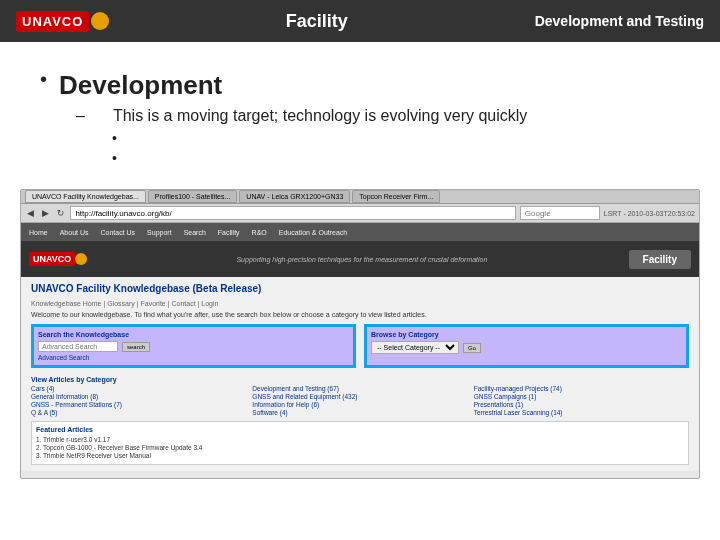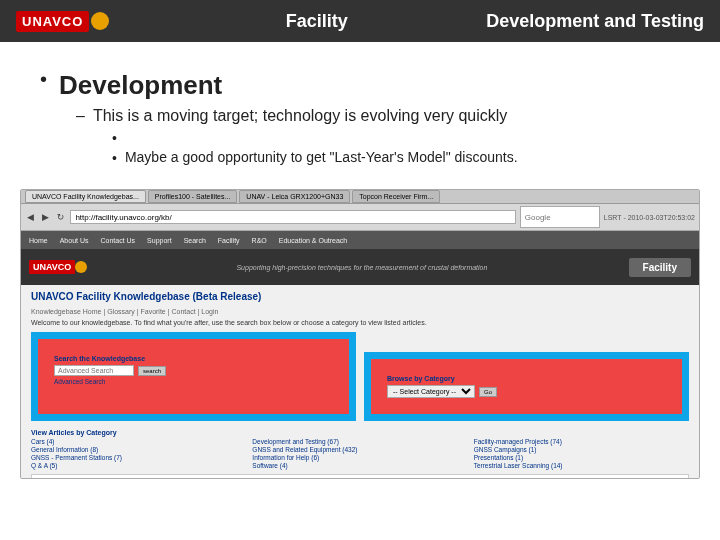--- a/index.html
+++ b/index.html
@@ -44,21 +44,21 @@
     .header-title {
       color: #fff;
       font-size: 18px;
       font-weight: bold;
       margin-left: 40px;
       flex: 1;
       text-align: center;
     }
     .header-right {
       color: #fff;
-      font-size: 18px;
+      font-size: 14px;
       font-weight: bold;
       text-align: right;
       min-width: 220px;
     }
 
     
     .main {
       padding: 28px 40px 10px 40px;
       background: #fff;
     }
@@ -85,20 +85,21 @@
       margin-bottom: 4px;
     }
     .dash {
       font-size: 16px;
       margin-right: 8px;
       color: #222;
     }
     .dash-text {
       font-size: 16px;
       color: #222;
+      margin-left: 20px;
     }
     .sub-bullets {
       margin-left: 72px;
       margin-top: 4px;
     }
     .sub-bullet {
       display: flex;
       align-items: flex-start;
       margin-bottom: 3px;
     }
@@ -137,21 +138,21 @@
       border: 1px solid #aaa;
       font-size: 8px;
       padding: 1px 4px;
       height: 14px;
     }
     .browser-search {
       background: #fff;
       border: 1px solid #aaa;
       font-size: 8px;
       padding: 1px 4px;
-      height: 22px;
+      height: 14px;
       width: 80px;
     }
 
     
     .site-nav {
       background: #555;
       padding: 2px 8px;
       display: flex;
       gap: 12px;
       height: 18px;
@@ -222,23 +223,23 @@
       font-size: 7px;
       color: #666;
       margin-bottom: 4px;
     }
     .site-welcome {
       font-size: 7px;
       color: #333;
       margin-bottom: 6px;
     }
     .site-search-section {
-      background: #ef4444;
-      border: 7px solid #0ea5e9;
-      padding: 16px;
+      background: #c4b5fd;
+      border: 3px solid #0ea5e9;
+      padding: 4px;
       margin-bottom: 4px;
     }
     .site-search-title {
       font-size: 7px;
       font-weight: bold;
       color: #003388;
       margin-bottom: 3px;
     }
     .site-search-row {
       display: flex;
@@ -344,21 +345,20 @@
   <div class="dash-line">
     <span class="dash">–</span>
     <span class="dash-text">This is a moving target; technology is evolving very quickly</span>
   </div>
   <div class="sub-bullets">
     <div class="sub-bullet">
       <span class="sub-bullet-dot">•</span>
     </div>
     <div class="sub-bullet">
       <span class="sub-bullet-dot">•</span>
-      <span class="sub-bullet-text">Maybe a good opportunity to get "Last-Year's Model" discounts.</span>
     </div>
   </div>
 </div>
 
 <div class="screenshot-container">
 
   <div class="extra-tabs">
     <div class="extra-tab active-tab">UNAVCO Facility Knowledgebas...</div>
     <div class="extra-tab">Profiles100 - Satellites...</div>
     <div class="extra-tab">UNAV - Leica GRX1200+GN33</div>
@@ -400,21 +400,21 @@
 
       <div style="display:flex;gap:8px;margin-bottom:4px;">
         <div class="site-search-section" style="flex:1;">
           <div class="site-search-title">Search the Knowledgebase</div>
           <div class="site-search-row">
             <input class="site-search-input" placeholder="Advanced Search" style="">
             <button class="site-search-btn">search</button>
           </div>
           <div style="font-size:6.5px;color:#003388;margin-top:2px;">Advanced Search</div>
         </div>
-        <div class="site-search-section" style="flex:1;margin-top:20px;">
+        <div class="site-search-section" style="flex:1;">
           <div class="site-search-title">Browse by Category</div>
           <div class="site-search-row">
             <select style="font-size:7px;border:1px solid #aaa;padding:1px;">
               <option>-- Select Category --</option>
             </select>
             <button class="site-search-btn">Go</button>
           </div>
         </div>
       </div>
 

